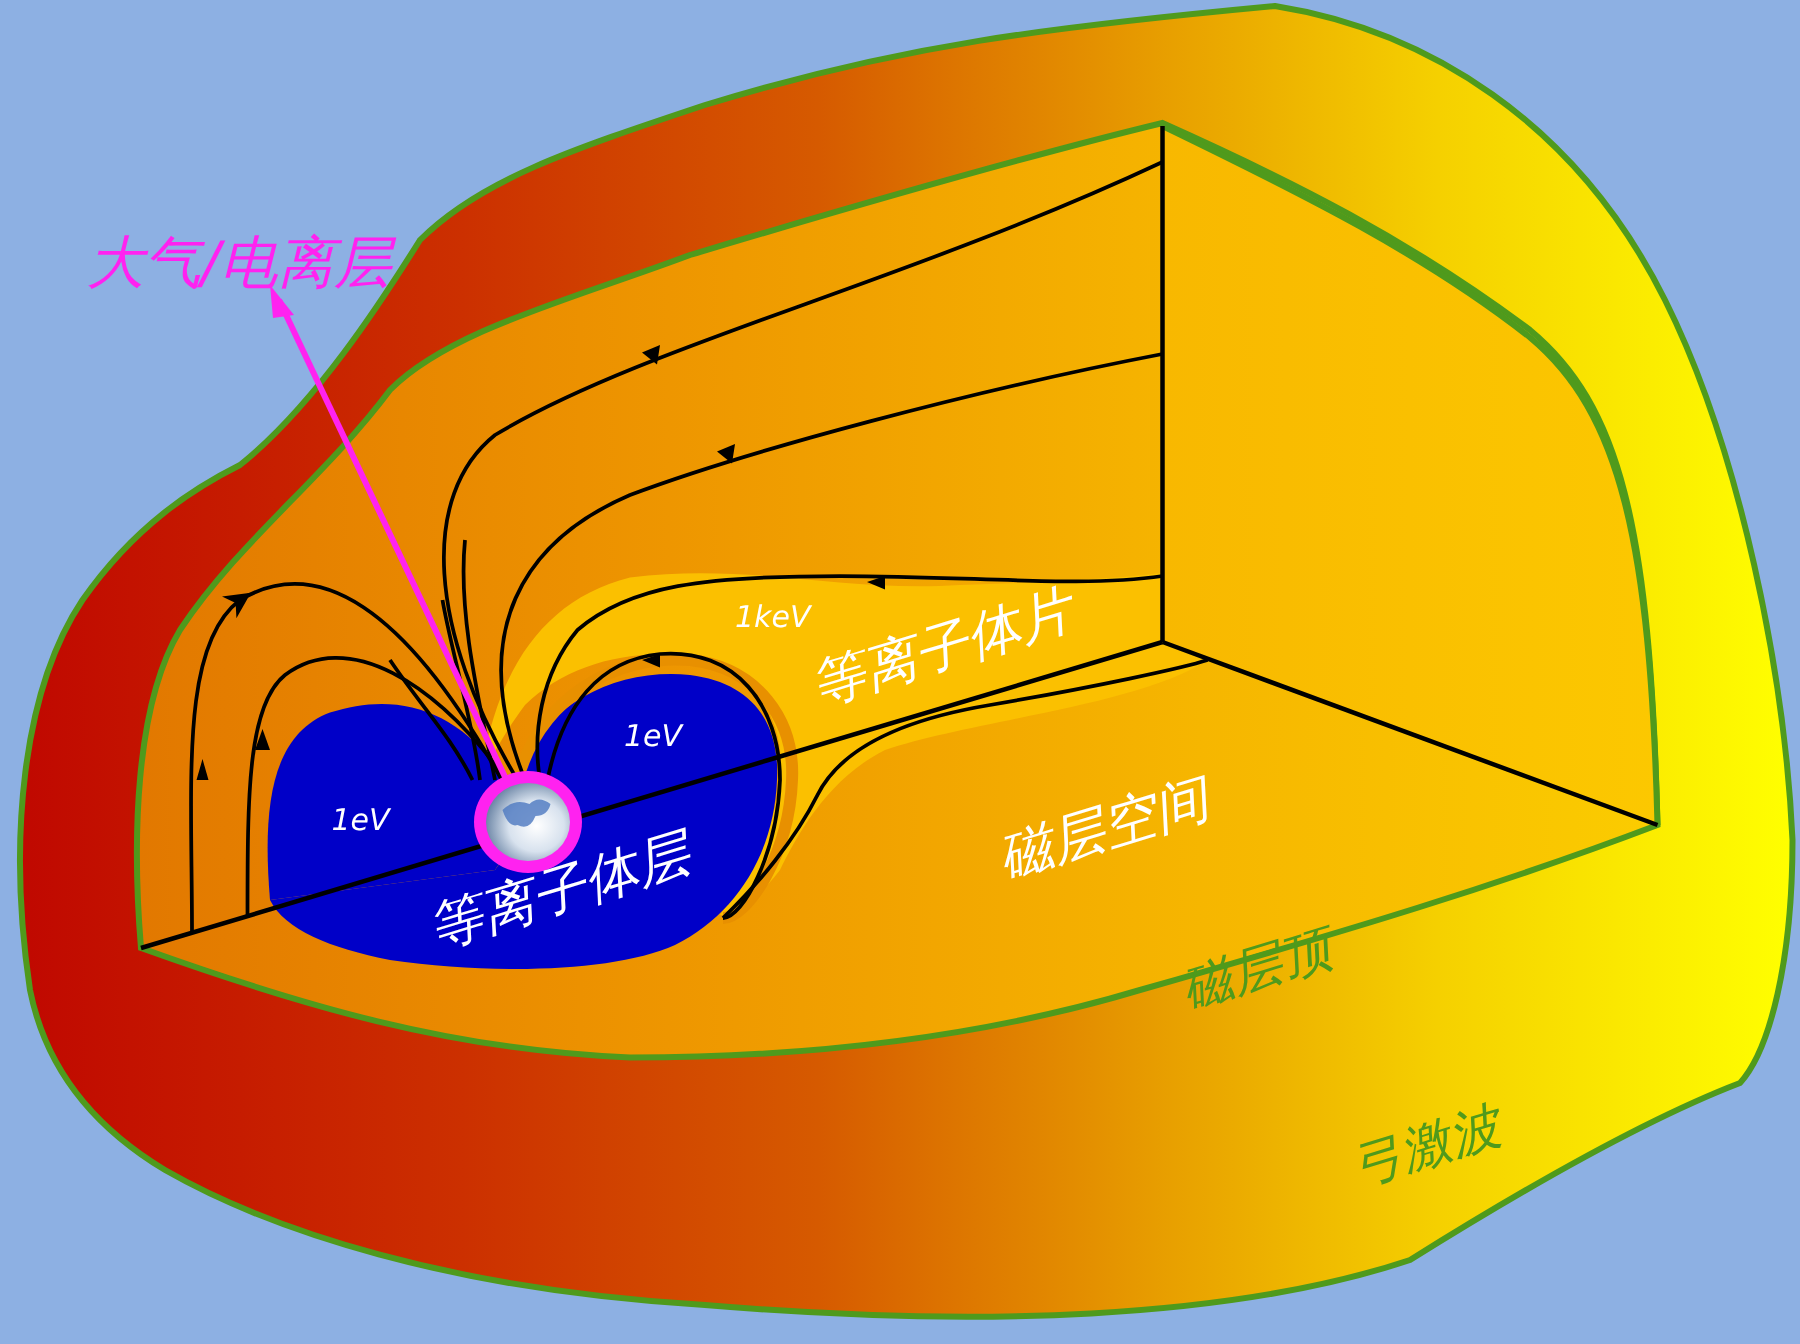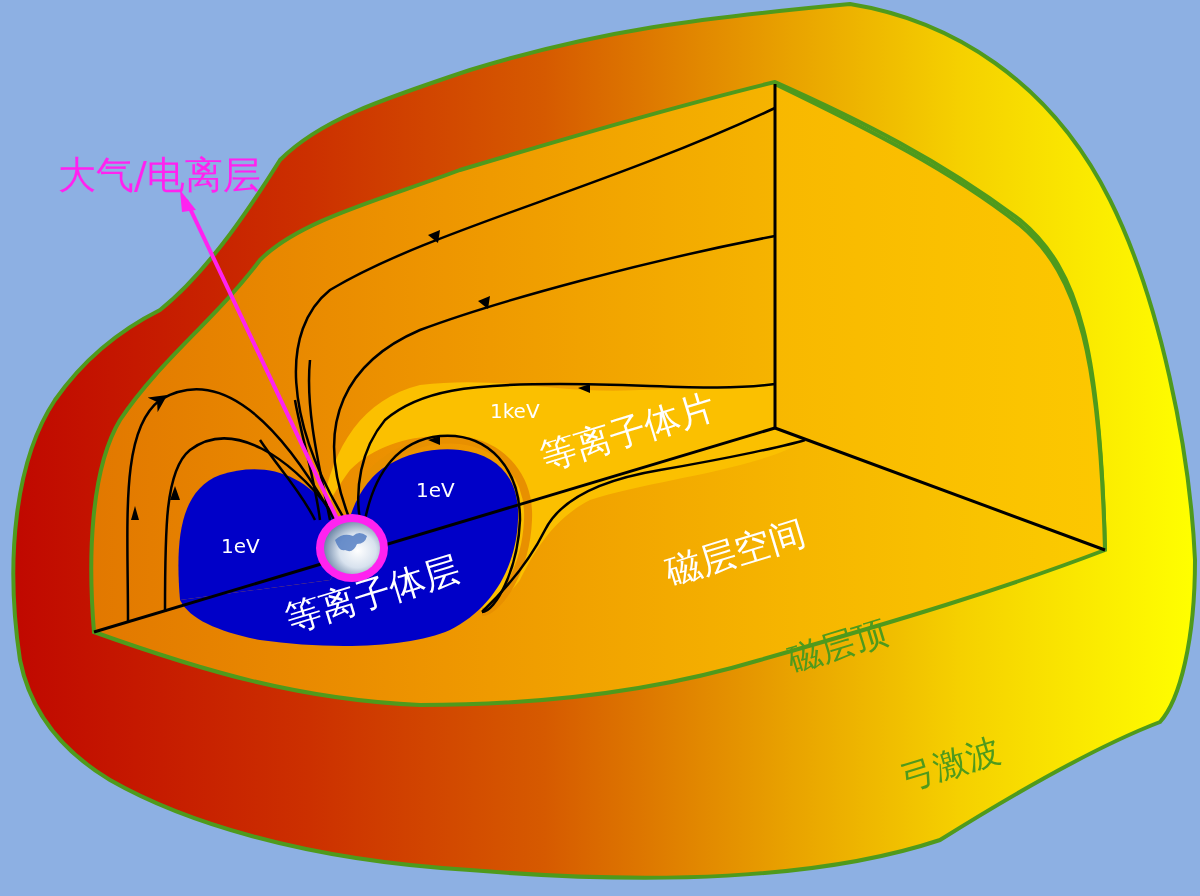--- a/index.html
+++ b/index.html
@@ -1,17 +1,17 @@
 <!DOCTYPE html>
 <html><head>
 <meta charset="utf-8">
 <style>
   html, body { margin: 0; padding: 0; }
   body { width: 1200px; height: 896px; overflow: hidden; background: #8db0e3; }
-  #stage { position: relative; width: 1200px; height: 896px; }
+  #stage { position: relative; width: 1200px; height: 896px; font-style: italic; }
   svg { position: absolute; left: 0; top: 0; }
   .lbl { font-family: "DejaVu Sans", sans-serif; }
   .txt-white { fill: #ffffff; }
   .txt-green { fill: #4f9a1c; }
   .txt-magenta { fill: #ff22f0; }
 </style>
 </head>
 <body>
 
 <div id="stage">

